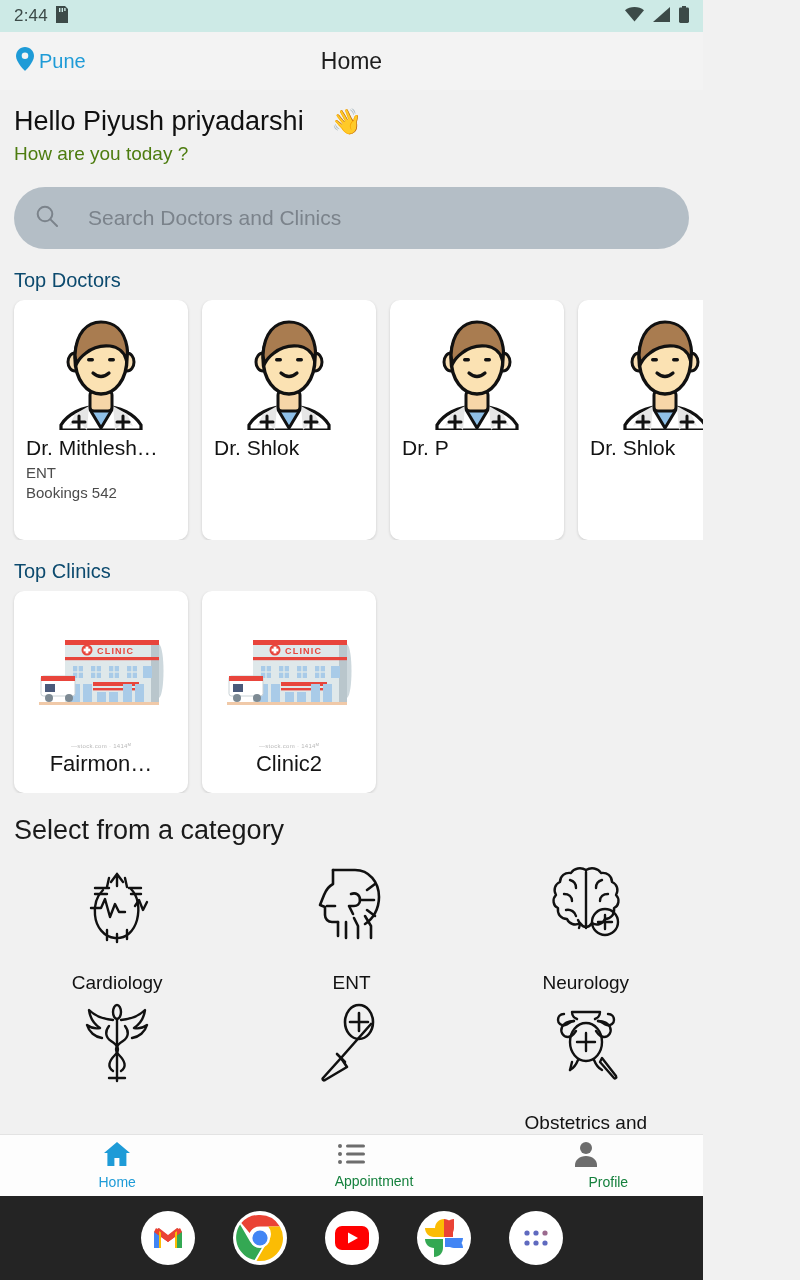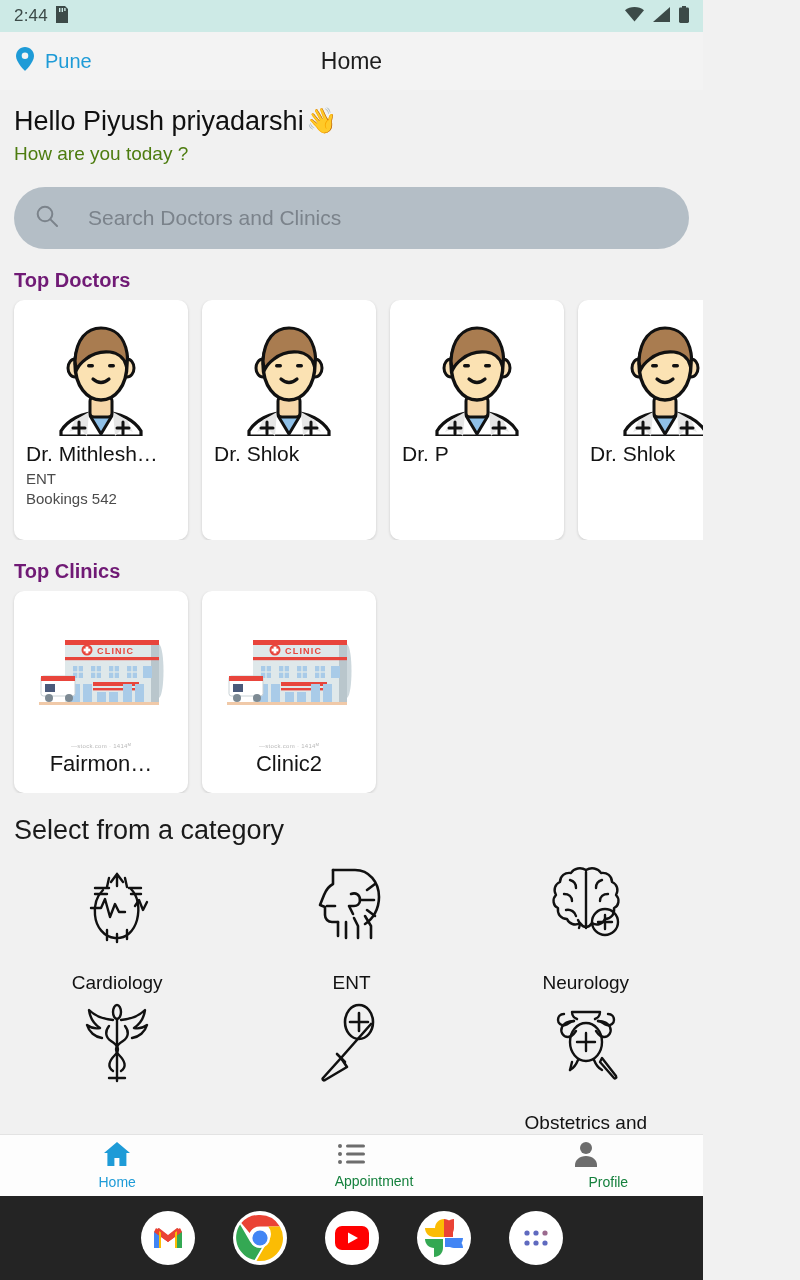--- a/index.html
+++ b/index.html
@@ -19,48 +19,48 @@
   }
   .sb-left { display: flex; align-items: center; gap: 8px; }
   .sb-time { font-size: 17px; color: #3c4a48; letter-spacing: .2px; }
   .sb-right { display: flex; align-items: center; gap: 9px; }
 
   
   .appbar {
     height: 58px; flex: 0 0 58px; background: #f3f3f3;
     display: flex; align-items: center; position: relative; padding: 0 16px;
   }
-  .loc { display: flex; align-items: center; gap: 11px; }
+  .loc { display: flex; align-items: center; gap: 5px; }
   .loc-label { color: #1e9bd7; font-size: 20px; }
   .appbar-title {
     position: absolute; left: 0; right: 0; text-align: center;
     font-size: 23px; color: #1d1d1d; pointer-events: none;
   }
 
   
   .content { flex: 1 1 auto; overflow: hidden; background: #f1f1f1; position: relative; }
 
   .greet-wrap { padding: 16px 14px 0 14px; }
-  .greet { font-size: 27px; color: #101010; display: flex; align-items: flex-start; gap: 3px; }
+  .greet { font-size: 27px; color: #101010; display: flex; align-items: center; gap: 28px; }
   .greet-emoji { font-size: 25px; }
   .subgreet { font-size: 19px; color: #4d7c0f; margin-top: 6px; }
 
   .searchbar {
     margin: 22px 14px 0 14px; height: 62px; border-radius: 31px;
     background: #b4bec6; display: flex; align-items: center; gap: 30px; padding: 0 22px;
   }
   .search-ph { font-size: 21px; color: #7b838b; }
 
-  .section-title { font-size: 20px; font-weight: bold; color: #701a75; margin: 20px 0 8px 14px; }
+  .section-title { font-size: 20px; font-weight: normal; color: #0c4a6e; margin: 20px 0 8px 14px; }
 
   
   .hscroll { display: flex; gap: 14px; padding-left: 14px; overflow: hidden; }
   .doc-card {
     flex: 0 0 174px; height: 240px; background: #fff; border-radius: 10px;
-    box-shadow: 0 1px 3px rgba(0,0,0,.16); padding: 10px 12px 0 12px;
+    box-shadow: 0 1px 3px rgba(0,0,0,.16); padding: 4px 12px 0 12px;
     display: flex; flex-direction: column; position: relative;
   }
   .doc-avatar { height: 132px; display: flex; align-items: center; justify-content: center; }
   .doc-name { font-size: 21px; color: #131313; white-space: nowrap; overflow: hidden; }
   .doc-spec { font-size: 15px; color: #4b4b4b; margin-top: 4px; }
   .doc-book { font-size: 15px; color: #4b4b4b; margin-top: 3px; }
 
   
   .clinic-card {
     flex: 0 0 174px; height: 202px; background: #fff; border-radius: 10px;

